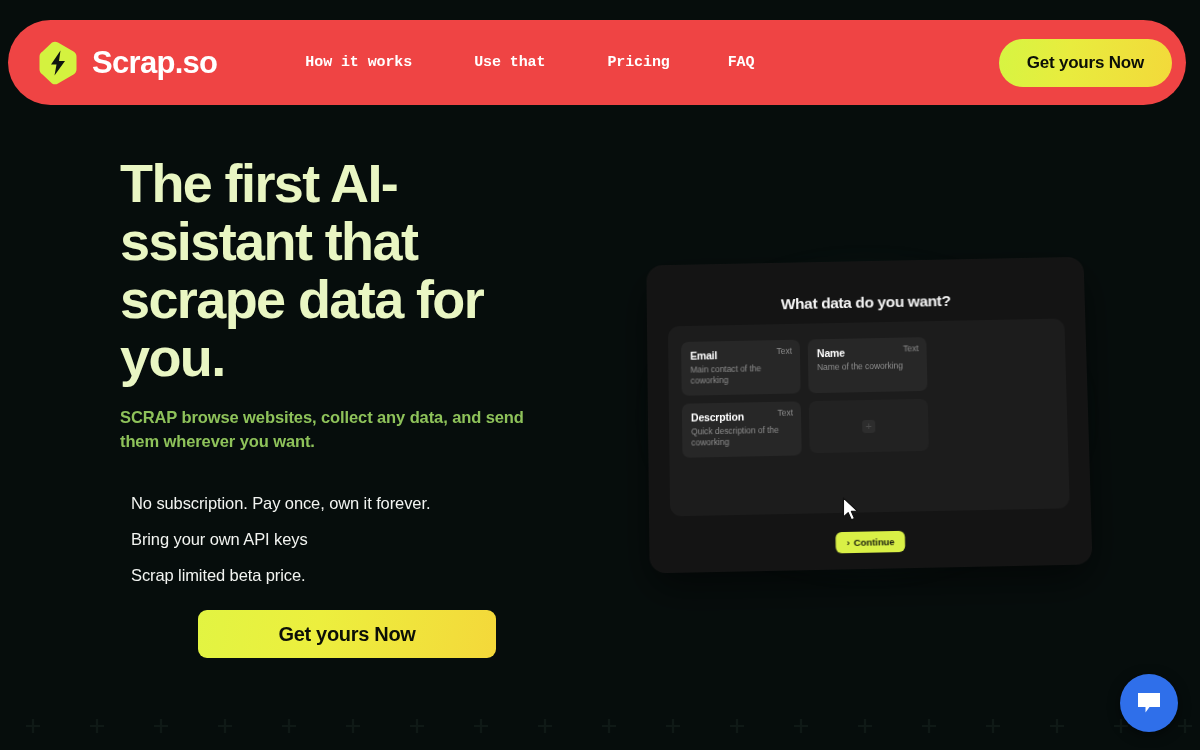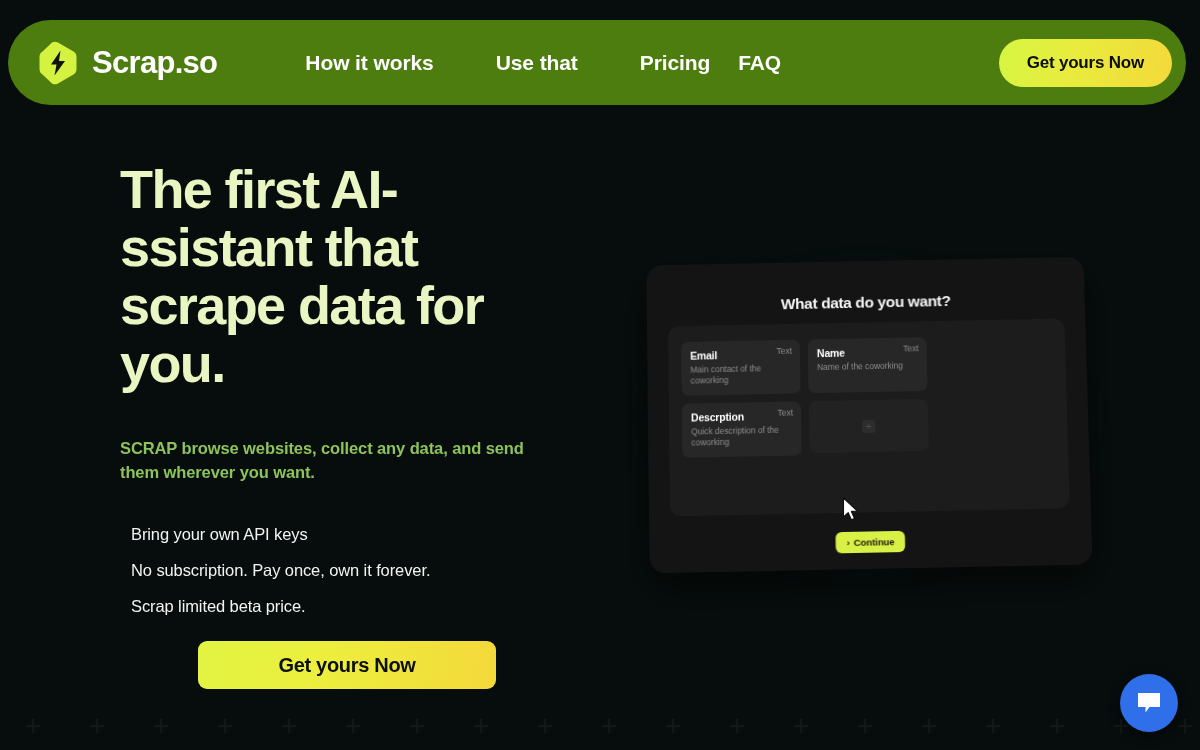--- a/index.html
+++ b/index.html
@@ -28,21 +28,21 @@
     opacity: .55;
   }
 
   
   #navbar {
     position: absolute;
     left: 8px;
     top: 20px;
     width: 1178px;
     height: 85px;
-    background: #4d7c0f;
+    background: #ef4444;
     border-radius: 44px;
     display: flex;
     align-items: center;
     padding: 0 14px 0 30px;
   }
 
   #brand {
     display: flex;
     align-items: center;
     gap: 14px;
@@ -64,31 +64,32 @@
 
   #nav-links {
     display: flex;
     align-items: center;
     gap: 0;
     margin-left: 88px;
   }
 
   .nav-link {
     color: #ffffff;
-    font-size: 21px;
+    font-size: 15px;
     font-weight: 700;
     text-decoration: none;
     padding: 10px 0;
     letter-spacing: -0.1px;
     white-space: nowrap;
     cursor: pointer;
+    font-family: Liberation Mono, monospace;
   }
   .nav-link:nth-child(1) { margin-right: 62px; }
   .nav-link:nth-child(2) { margin-right: 62px; }
-  .nav-link:nth-child(3) { margin-right: 28px; }
+  .nav-link:nth-child(3) { margin-right: 58px; }
 
   #nav-cta {
     margin-left: auto;
     background: linear-gradient(100deg, #d6f542 0%, #e8ec3e 40%, #f3d93a 100%);
     color: #0c0f07;
     border: none;
     border-radius: 40px;
     font-family: "Liberation Sans", sans-serif;
     font-size: 17px;
     font-weight: 700;
@@ -96,35 +97,35 @@
     padding: 0 28px;
     height: 48px;
     cursor: pointer;
     white-space: nowrap;
   }
 
   
   #hero-left {
     position: absolute;
     left: 120px;
-    top: 160px;
+    top: 154px;
     width: 460px;
   }
 
   #headline {
     color: #e9f6c3;
     font-size: 54px;
     line-height: 58px;
     font-weight: 700;
     letter-spacing: -1.6px;
     width: 400px;
   }
 
   #subheadline {
-    margin-top: 44px;
+    margin-top: 19px;
     color: #8ec25a;
     font-size: 16.5px;
     line-height: 24px;
     font-weight: 700;
     letter-spacing: -0.1px;
     width: 430px;
   }
 
   #benefits {
     margin-top: 40px;
@@ -356,22 +357,22 @@
   <button id="nav-cta">Get yours Now</button>
 </nav>
 
 <section id="hero-left">
 
   <h1 id="headline">The first AI-ssistant that scrape data for you.</h1>
 
   <p id="subheadline">SCRAP browse websites, collect any data, and send them wherever you want.</p>
 
   <ul id="benefits">
+    <li class="benefit-item">No subscription. Pay once, own it forever.</li>
     <li class="benefit-item">Bring your own API keys</li>
-    <li class="benefit-item">No subscription. Pay once, own it forever.</li>
     <li class="benefit-item">Scrap limited beta price.</li>
   </ul>
 
   <button id="hero-cta">Get yours Now</button>
 </section>
 
 <div id="mockup-wrap">
 
   <div id="mockup-glow"></div>
 

